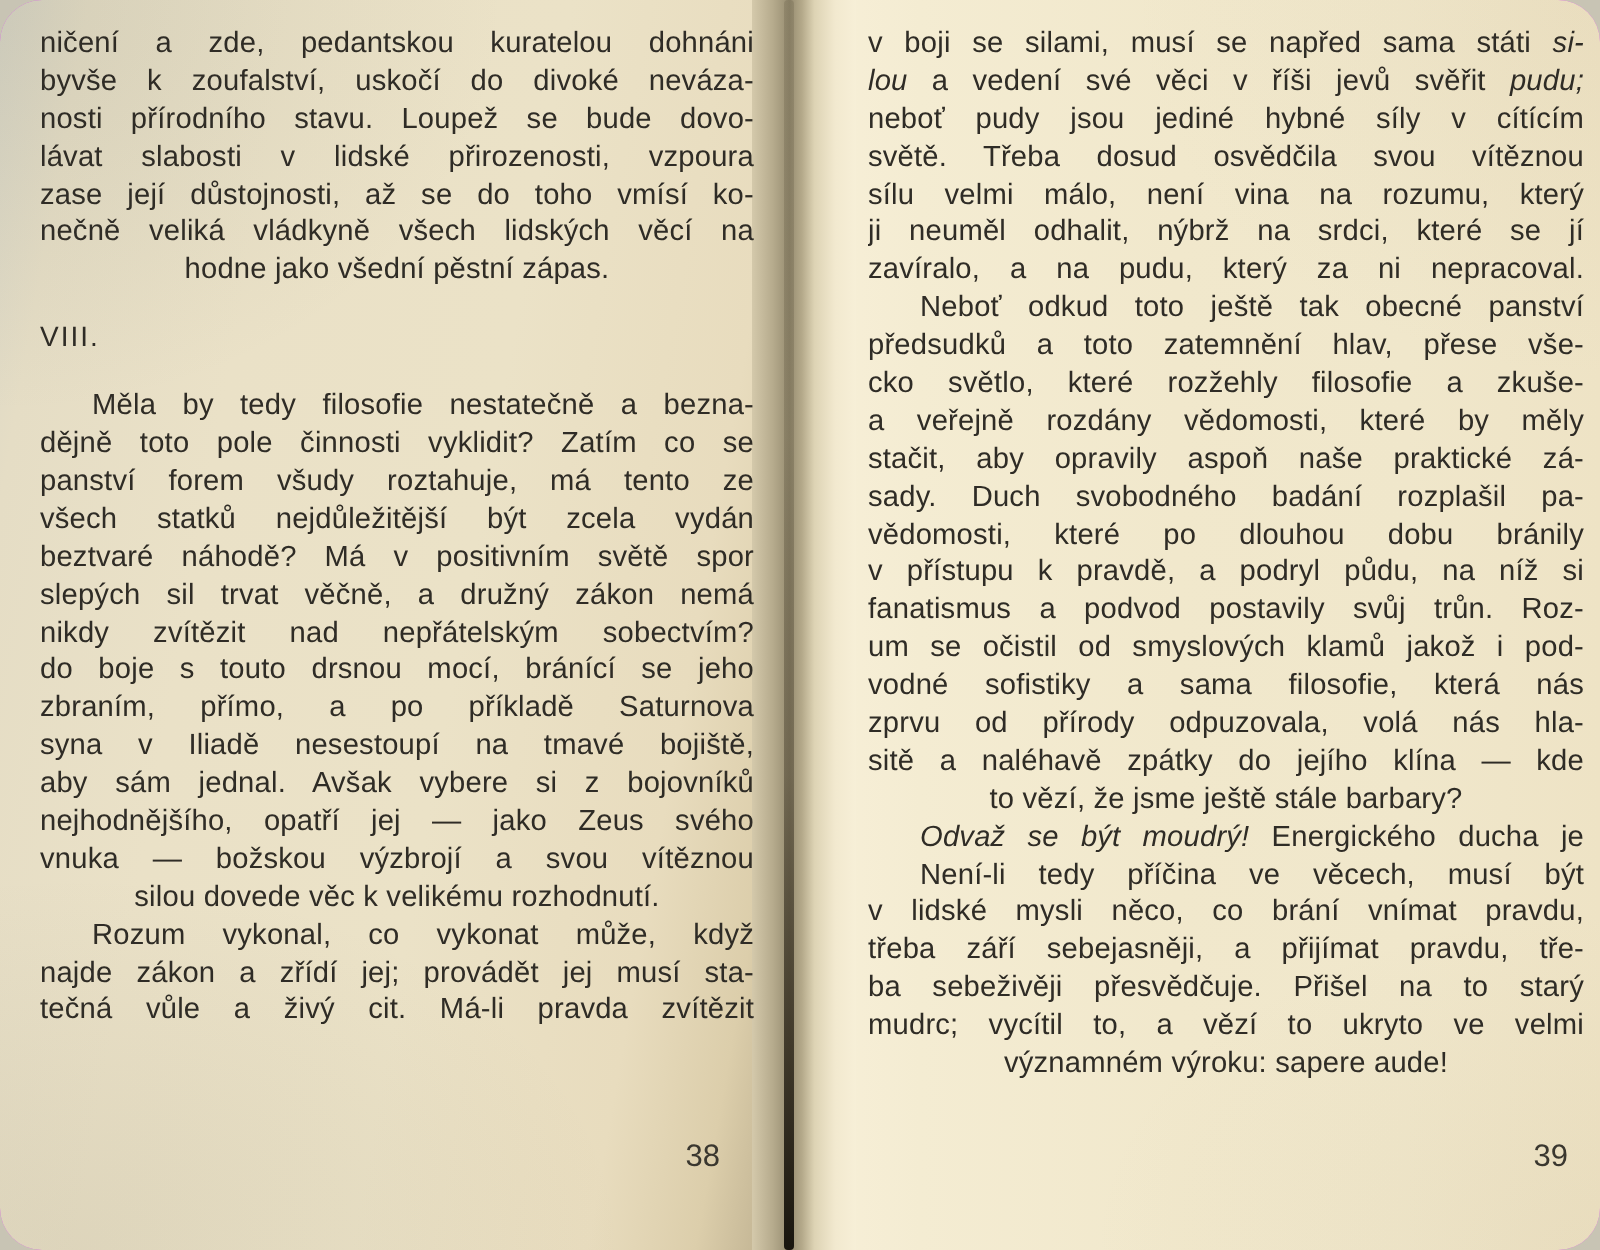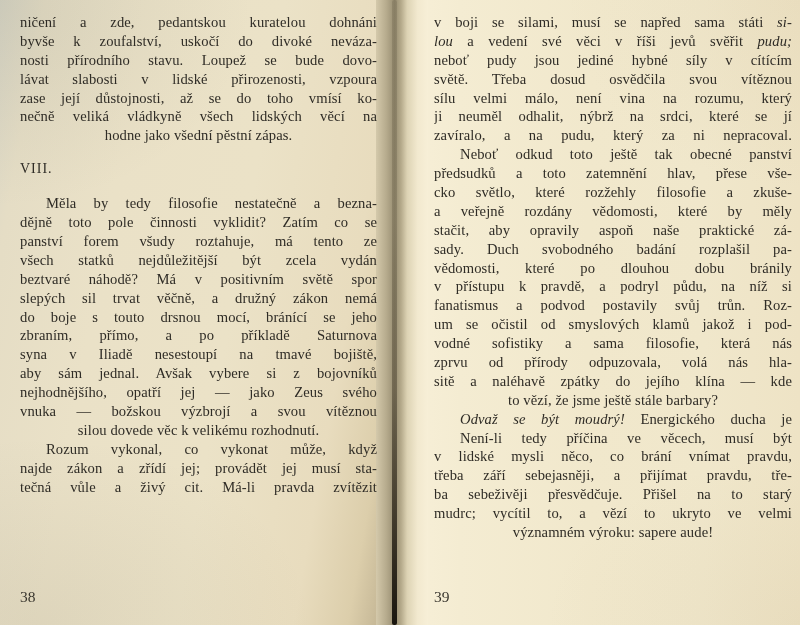--- a/index.html
+++ b/index.html
@@ -1,21 +1,22 @@
 <!DOCTYPE html>
 <html><head>
 <meta charset="utf-8">
 <style>
   html, body { margin: 0; padding: 0; background: #c8c4b4; }
   .photo {
     position: relative;
     width: 800px; height: 625px;
     overflow: hidden;
-    font-family: Liberation Serif, serif;
+    font-family: Liberation Sans, sans-serif;
     background: #d946ef;
+    border-radius: 21px;
   }
   .page { position: absolute; top: 0; height: 625px; }
   .page.left {
     left: 0; width: 382px;
     background: linear-gradient(100deg,
       #d9d6c6 0%, #e5ddc5 9%, #eae1c7 30%, #ebe2c7 58%,
       #e8dcbe 82%, #dcceab 93%, #c2b493 100%);
   }
   .page.left::after {
     content: ""; position: absolute; inset: 0; pointer-events: none;
@@ -64,22 +65,21 @@
   .heading {
     text-align: left;
     font-size: 14px;
     line-height: 25px;
     margin: 11px 0 13px 0;
     letter-spacing: 1px;
   }
   .pagenum {
     position: absolute; top: 570px;
     font-size: 15.5px; color: #3a372f;
-    text-align: left;
-    margin-top: 18px;
+    text-align: right;
   }
   .pn-left  { left: 20px;  width: 340px; }
   .pn-right { left: 434px; width: 350px; }
 </style>
 </head>
 <body>
 
 <div class="photo">
   <div class="page left"></div>
   <div class="page right"></div>
@@ -97,20 +97,21 @@
         <div class="line"><span>hodne jako všední pěstní zápas.</span></div>
       </div>
       <div class="heading">VIII.</div>
       <div>
         <div class="line j ind"><span>Měla by tedy filosofie nestatečně a bezna-</span></div>
         <div class="line j"><span>dějně toto pole činnosti vyklidit? Zatím co se</span></div>
         <div class="line j"><span>panství forem všudy roztahuje, má tento ze</span></div>
         <div class="line j"><span>všech statků nejdůležitější být zcela vydán</span></div>
         <div class="line j"><span>beztvaré náhodě? Má v positivním světě spor</span></div>
         <div class="line j"><span>slepých sil trvat věčně, a družný zákon nemá</span></div>
+        <div class="line j"><span>nikdy zvítězit nad nepřátelským sobectvím?</span></div>
       </div>
       <div>
         <div class="line j"><span>do boje s touto drsnou mocí, bránící se jeho</span></div>
         <div class="line j"><span>zbraním, přímo, a po příkladě Saturnova</span></div>
         <div class="line j"><span>syna v Iliadě nesestoupí na tmavé bojiště,</span></div>
         <div class="line j"><span>aby sám jednal. Avšak vybere si z bojovníků</span></div>
         <div class="line j"><span>nejhodnějšího, opatří jej — jako Zeus svého</span></div>
         <div class="line j"><span>vnuka — božskou výzbrojí a svou vítěznou</span></div>
         <div class="line"><span>silou dovede věc k velikému rozhodnutí.</span></div>
       </div>

